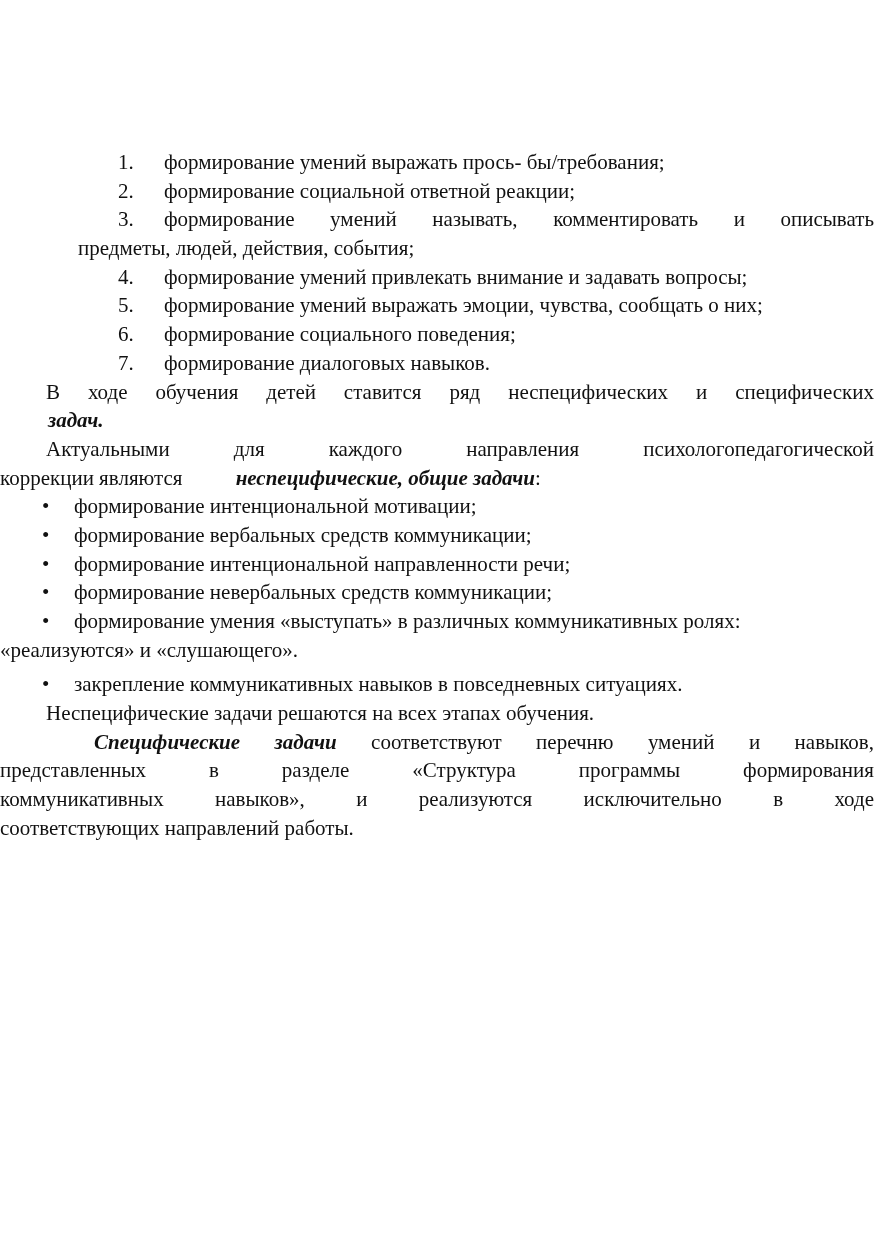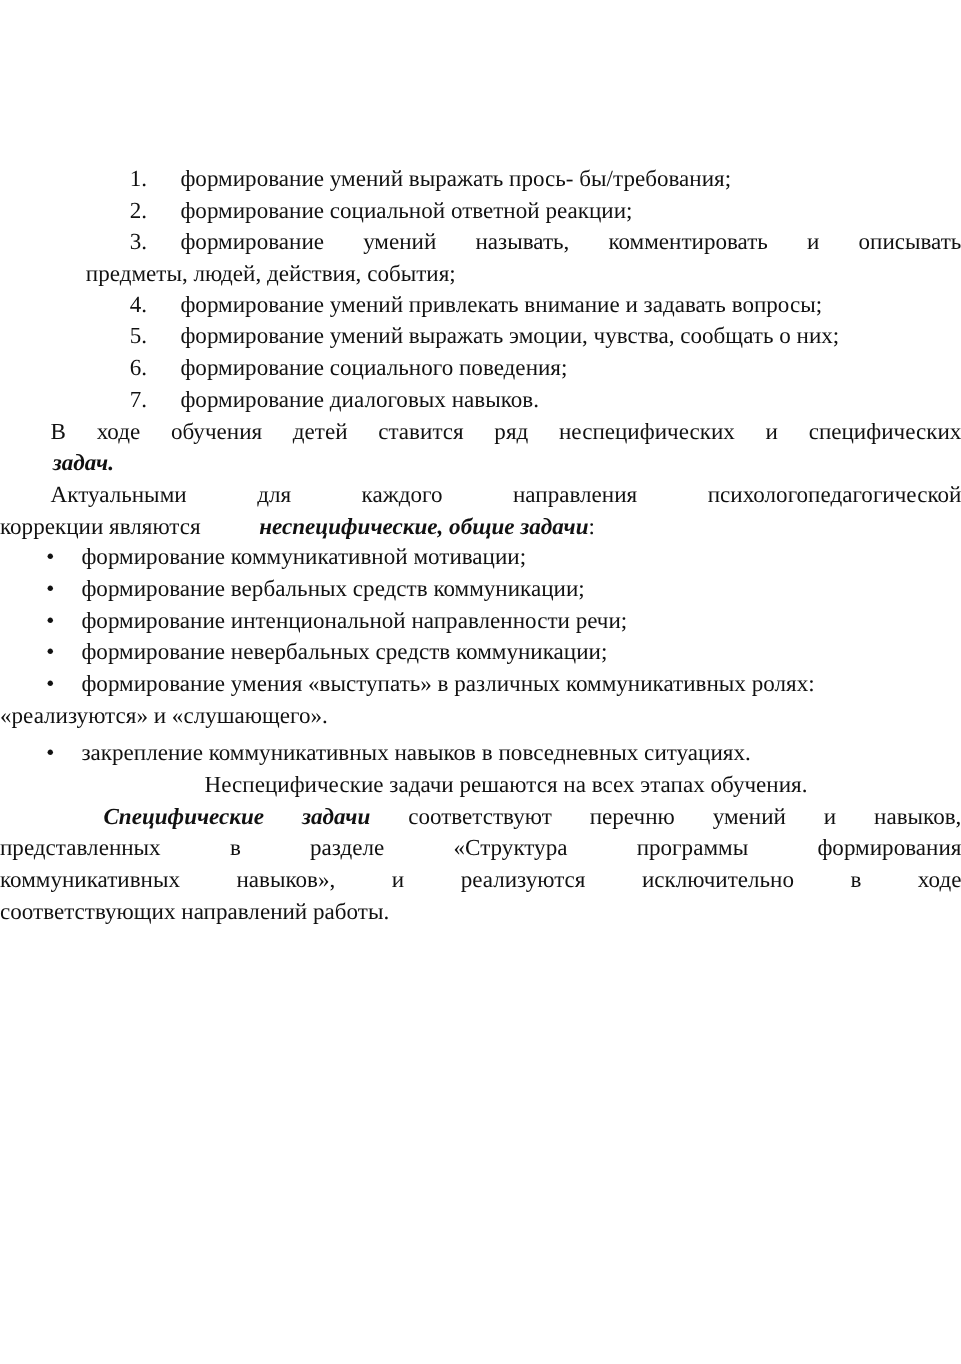--- a/index.html
+++ b/index.html
@@ -9,21 +9,21 @@
     font-family: "Liberation Serif", "DejaVu Serif", serif;
     font-size: 21px; line-height: 28.7px; color: #111111;
   }
   .line { position: relative; white-space: nowrap; height: 28.7px; }
   .num { position: absolute; left: 118px; }
   .numtext { position: absolute; left: 164px; right: 0; }
   .numtext.wrap { text-align: justify; text-align-last: justify; }
   .cont { position: absolute; left: 78px; right: 16px; }
   .bullet { position: absolute; left: 42px; }
   .btext { position: absolute; left: 74px; right: 0; }
-  .para-indent { position: absolute; left: 46px; right: 0; text-align: center; }
+  .para-indent { position: absolute; left: 46px; right: 0; }
   .full { position: absolute; left: 0; right: 0; }
   .bi { font-weight: bold; font-style: italic; margin-left: 48px; }
   .jl { text-align: justify; text-align-last: justify; }
 </style>
 </head>
 <body>
 
 <div class="page">
 
   <div class="line">
@@ -69,21 +69,21 @@
     <span class="para-indent jl">Актуальными для каждого направления психологопедагогической</span>
   </div>
   <div class="line">
     <span class="full">
       <span>коррекции являются </span><span class="bi">неспецифические, общие задачи</span><span>:</span>
     </span>
   </div>
 
   <div class="line">
     <span class="bullet">•</span>
-    <span class="btext">формирование коммуникативной мотивации;</span>
+    <span class="btext">формирование интенциональной мотивации;</span>
   </div>
   <div class="line">
     <span class="bullet">•</span>
     <span class="btext">формирование вербальных средств коммуникации;</span>
   </div>
   <div class="line">
     <span class="bullet">•</span>
     <span class="btext">формирование интенциональной направленности речи;</span>
   </div>
   <div class="line">

